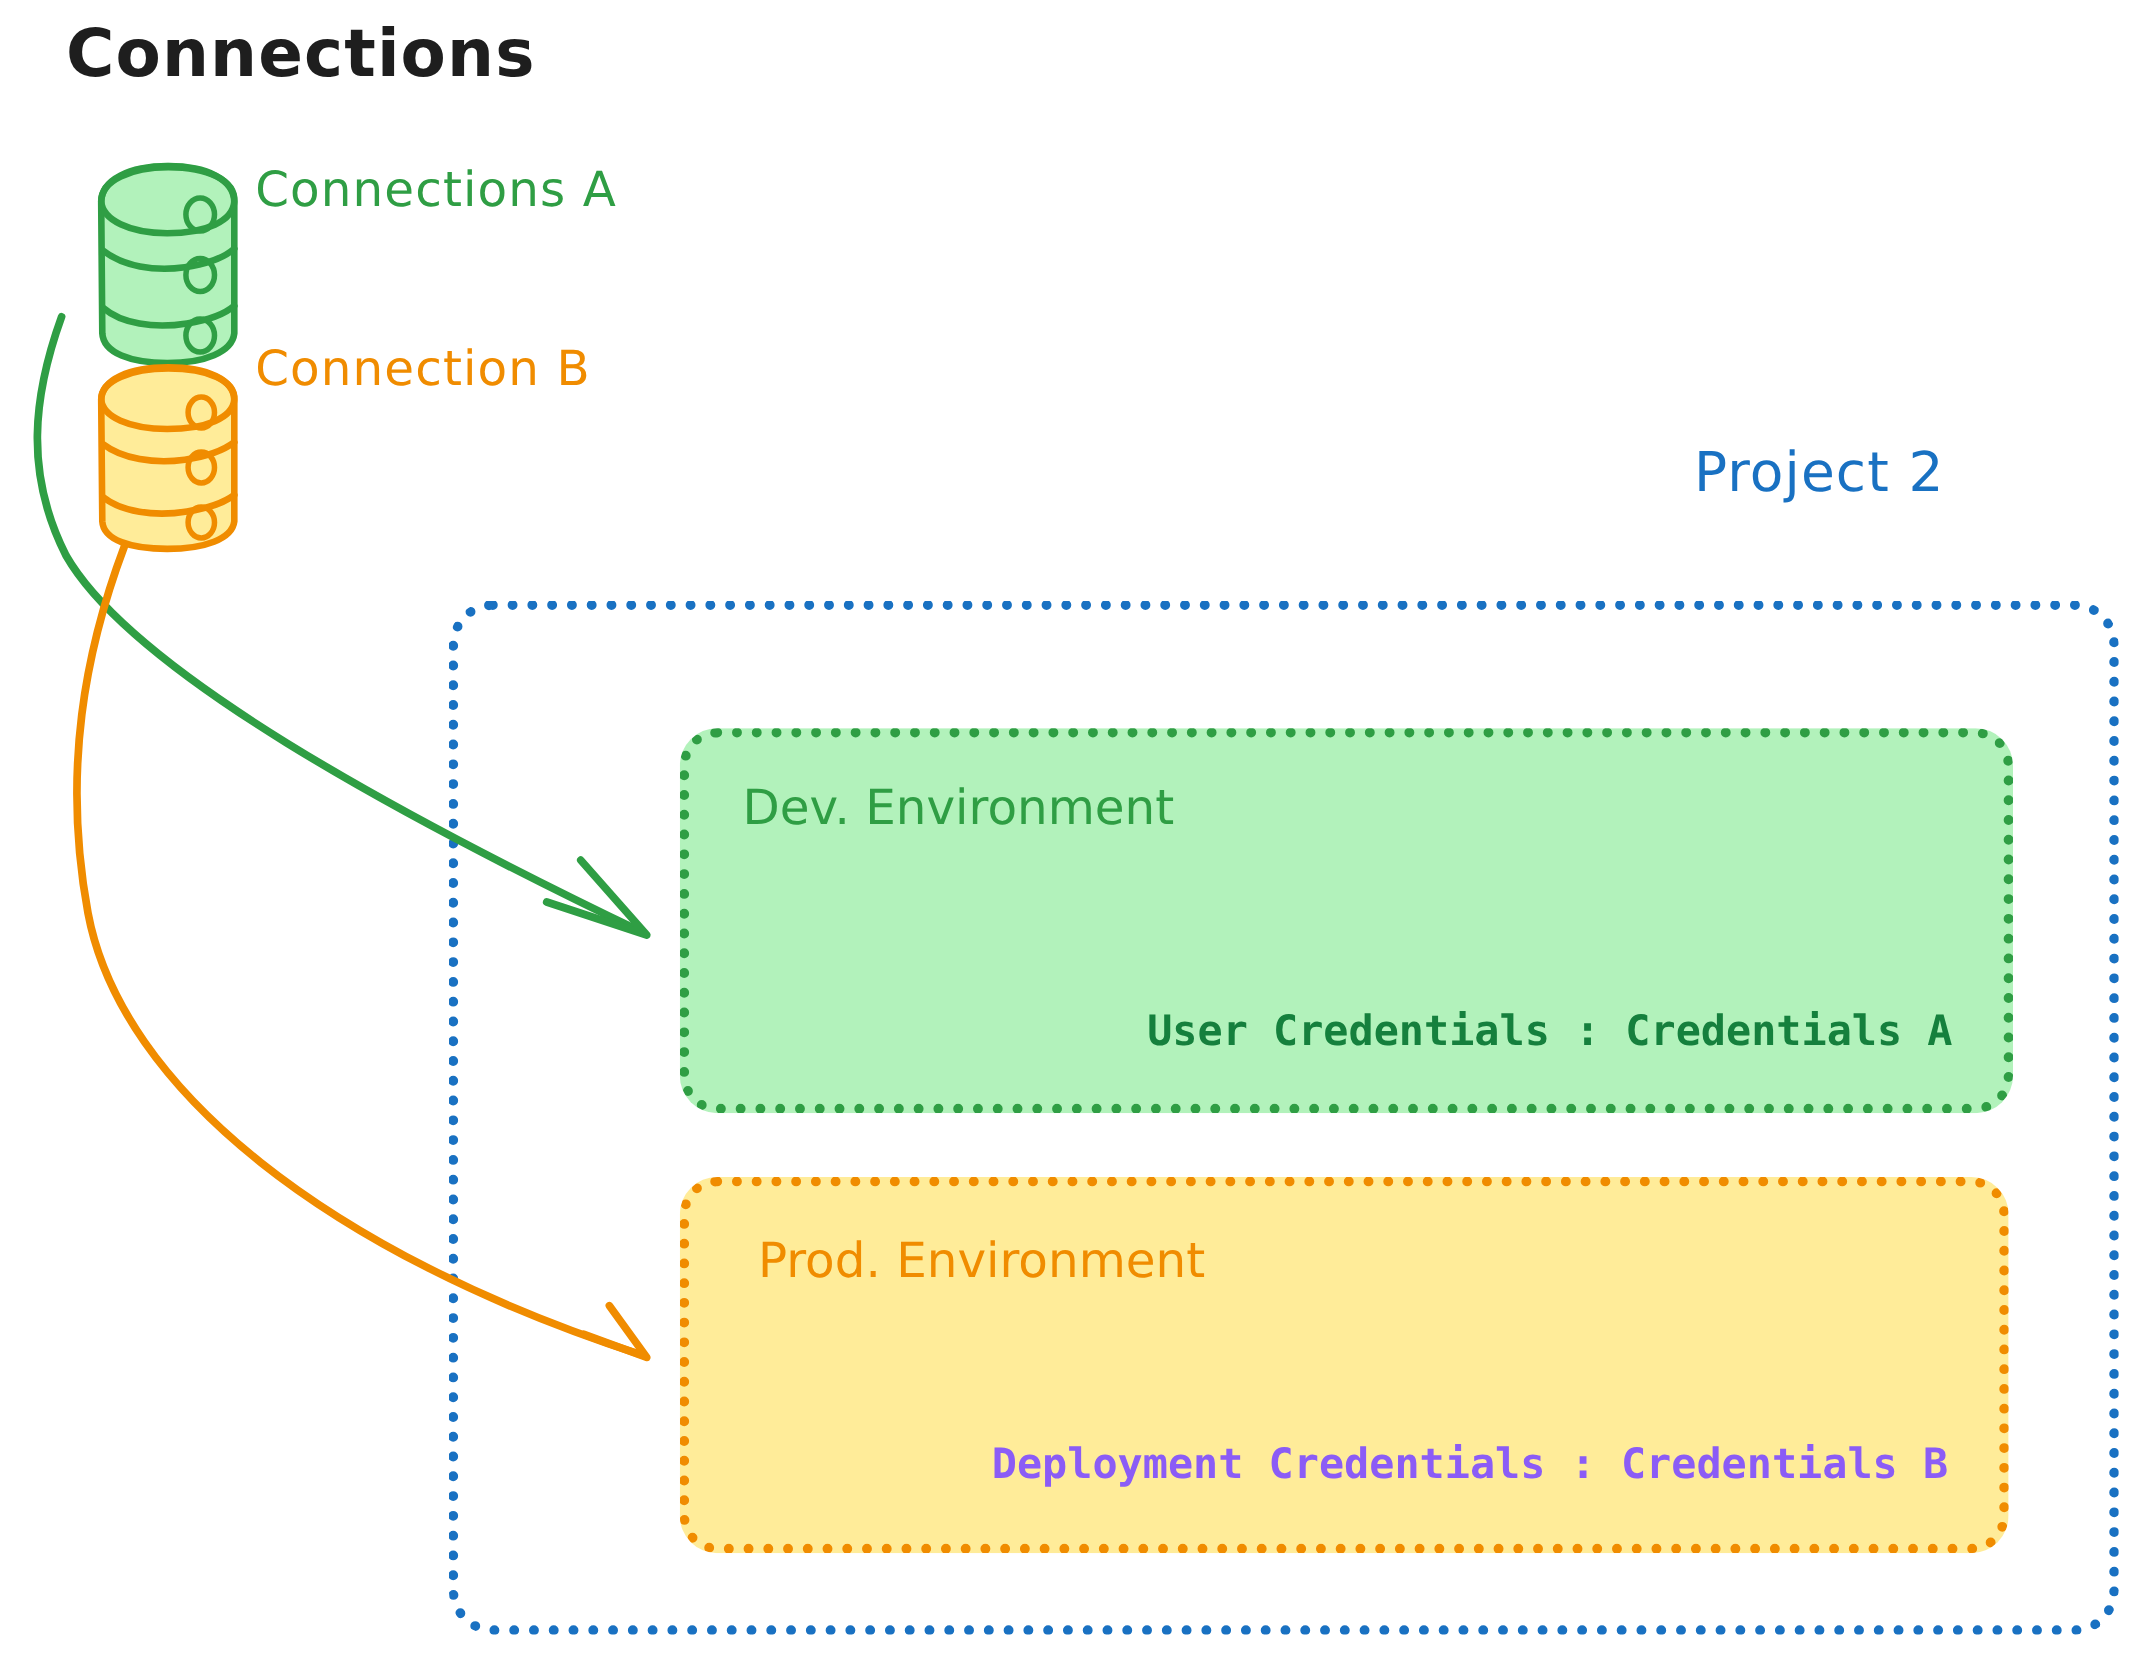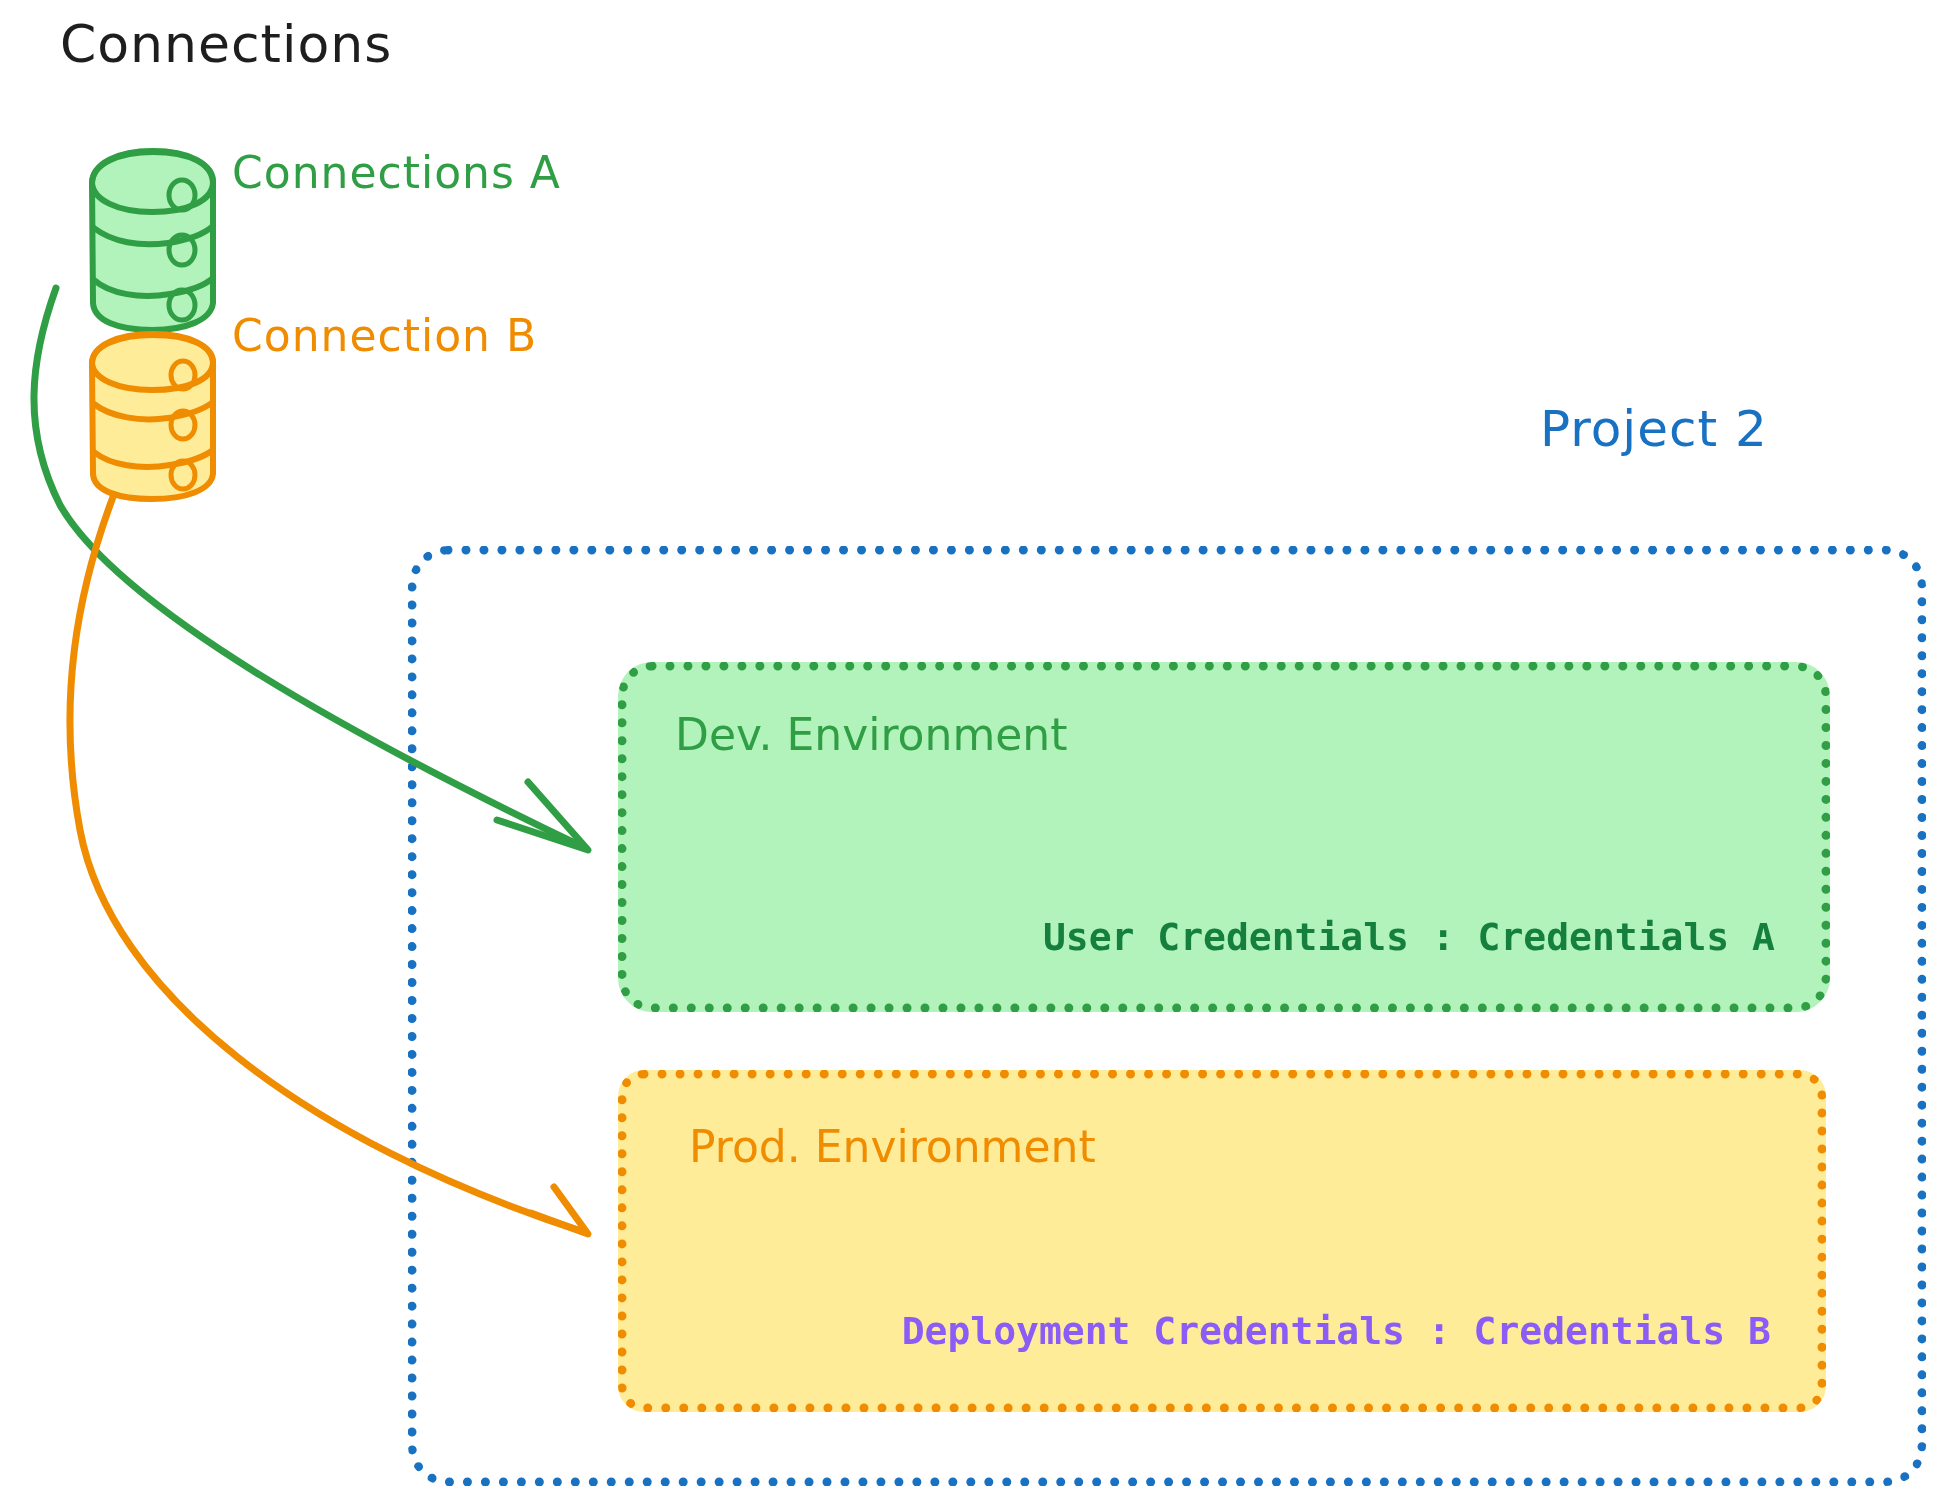--- a/index.html
+++ b/index.html
@@ -21,22 +21,23 @@
     font-family: "DejaVu Sans", sans-serif;
     font-weight: 400;
     letter-spacing: 1px;
     white-space: nowrap;
     position: absolute;
   }
 
   #page-title {
     left: 60px;
     top: 14px;
-    font-size: 52px;
+    font-size: 60px;
     color: #1e1e1e;
+    font-weight: bold;
   }
 
   .conn-label {
     font-size: 44px;
   }
   #conn-a-label { left: 232px; top: 147px; color: #2f9e44; }
   #conn-b-label { left: 232px; top: 310px; color: #f08c00; }
 
   #project-title {
     left: 1540px;
@@ -75,21 +76,20 @@
     border-color: #2f9e44;
     margin-top: 12px;
   }
   #prod-env-box {
     left: 618px;
     top: 1070px;
     width: 1208px;
     height: 342px;
     background: #ffec99;
     border-color: #f08c00;
-    border-radius: 26px;
   }
 
   .env-title {
     position: absolute;
     font-size: 44px;
     white-space: nowrap;
     font-family: "DejaVu Sans", sans-serif;
   }
   #dev-env-title { left: 48px; top: 38px; color: #2f9e44; }
   #prod-env-title { left: 62px; top: 42px; color: #f08c00; }

